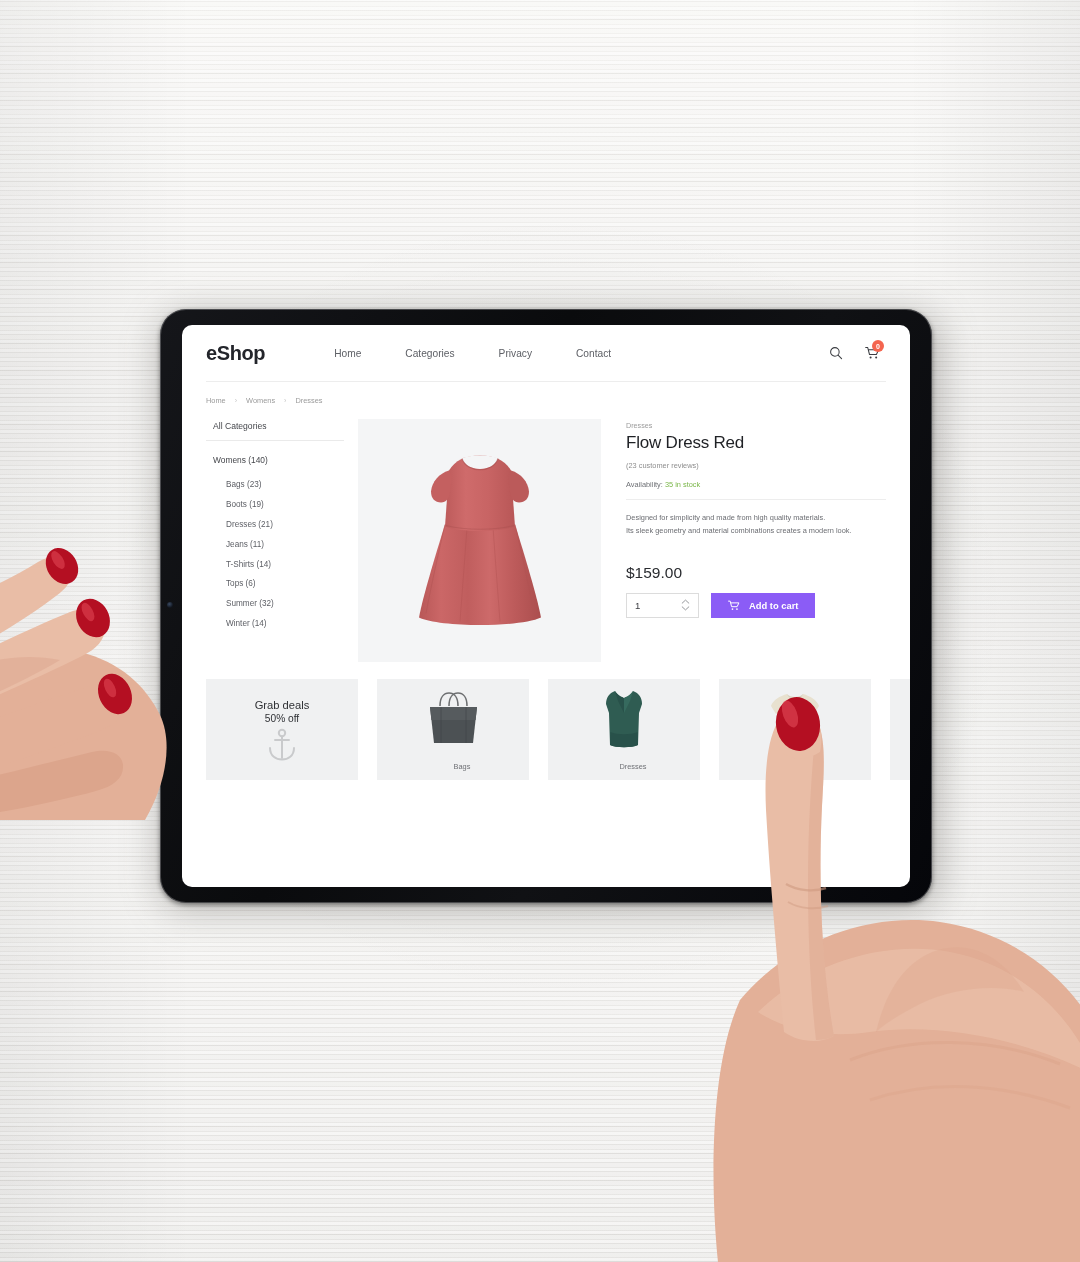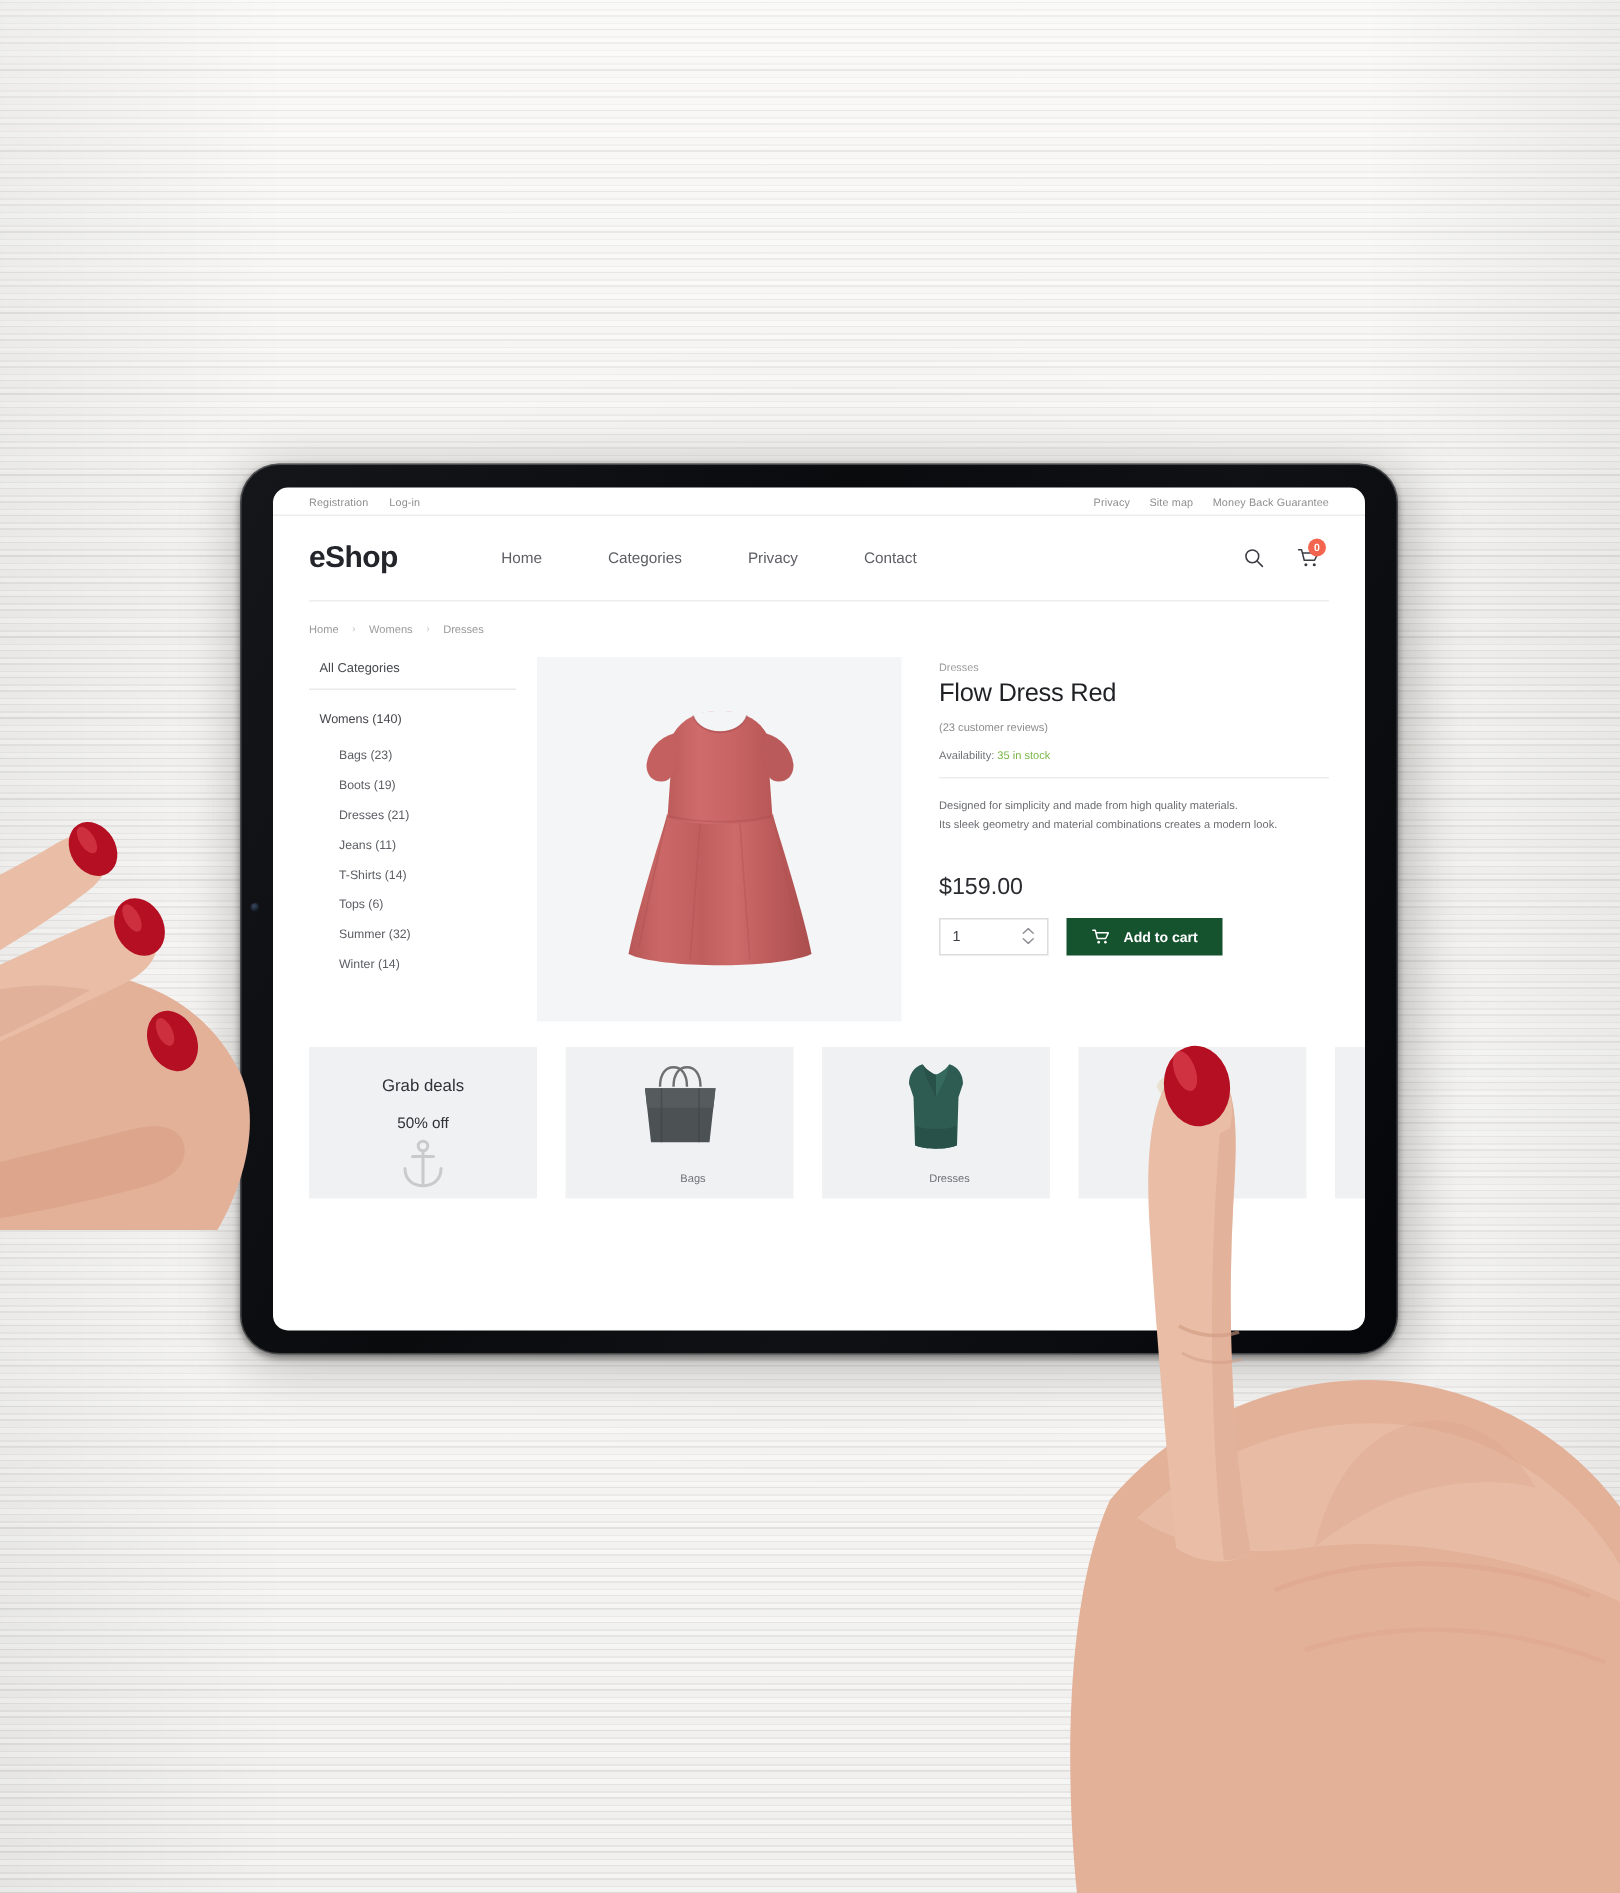--- a/index.html
+++ b/index.html
@@ -246,21 +246,21 @@
   }
   .qty-val { font-size: 9.6px; color: #3b3d42; }
   .qty-steps {
     margin-left: auto;
     display: flex; flex-direction: column;
     gap: 2px;
     cursor: pointer;
   }
   .add-cart {
     height: 25px;
-    background: #14532d;
+    background: #8b5cf6;
     color: #fff;
     font-size: 9.4px;
     font-weight: bold;
     display: flex; align-items: center;
     gap: 9px;
     padding: 0 17px;
     cursor: pointer;
     border: none;
     font-family: inherit;
   }
@@ -273,21 +273,21 @@
   }
   .promo-tile {
     width: 152px; height: 101px;
     background: #f0f1f2;
     flex: none;
     position: relative;
     cursor: pointer;
     overflow: hidden;
   }
   .deal-title { text-align: center; font-size: 11.2px; color: #2f3135; padding-top: 20px; }
-  .deal-sub { text-align: center; font-size: 10.2px; color: #2f3135; margin-top: 14px; }
+  .deal-sub { text-align: center; font-size: 10.2px; color: #2f3135; margin-top: 2px; }
   .deal-anchor { display: flex; justify-content: center; margin-top: 4px; }
   .tile-label {
     position: absolute;
     bottom: 9px; left: 18px; right: 0;
     text-align: center;
     font-size: 7.4px;
     color: #6f7176;
   }
   .tile-art { position: absolute; left: 50%; top: 42px; transform: translate(-50%,-50%); }
 
@@ -306,31 +306,20 @@
 <div id="desk"></div>
 <div id="desk-shade"></div>
 
 <div id="tablet-shadow"></div>
 <div id="tablet">
   <div id="tablet-rim"></div>
   <div id="camera-dot"></div>
 
   <div id="screen">
 
-    <div class="util-bar">
-      <div class="util-left">
-        <span class="util-link">Registration</span>
-        <span class="util-link">Log-in</span>
-      </div>
-      <div class="util-right">
-        <span class="util-link">Privacy</span>
-        <span class="util-link">Site map</span>
-        <span class="util-link">Money Back Guarantee</span>
-      </div>
-    </div>
 
     <div class="header">
       <div class="logo">eShop</div>
       <nav class="nav">
         <span class="nav-item">Home</span>
         <span class="nav-item">Categories</span>
         <span class="nav-item">Privacy</span>
         <span class="nav-item">Contact</span>
       </nav>
       <div class="header-actions">

